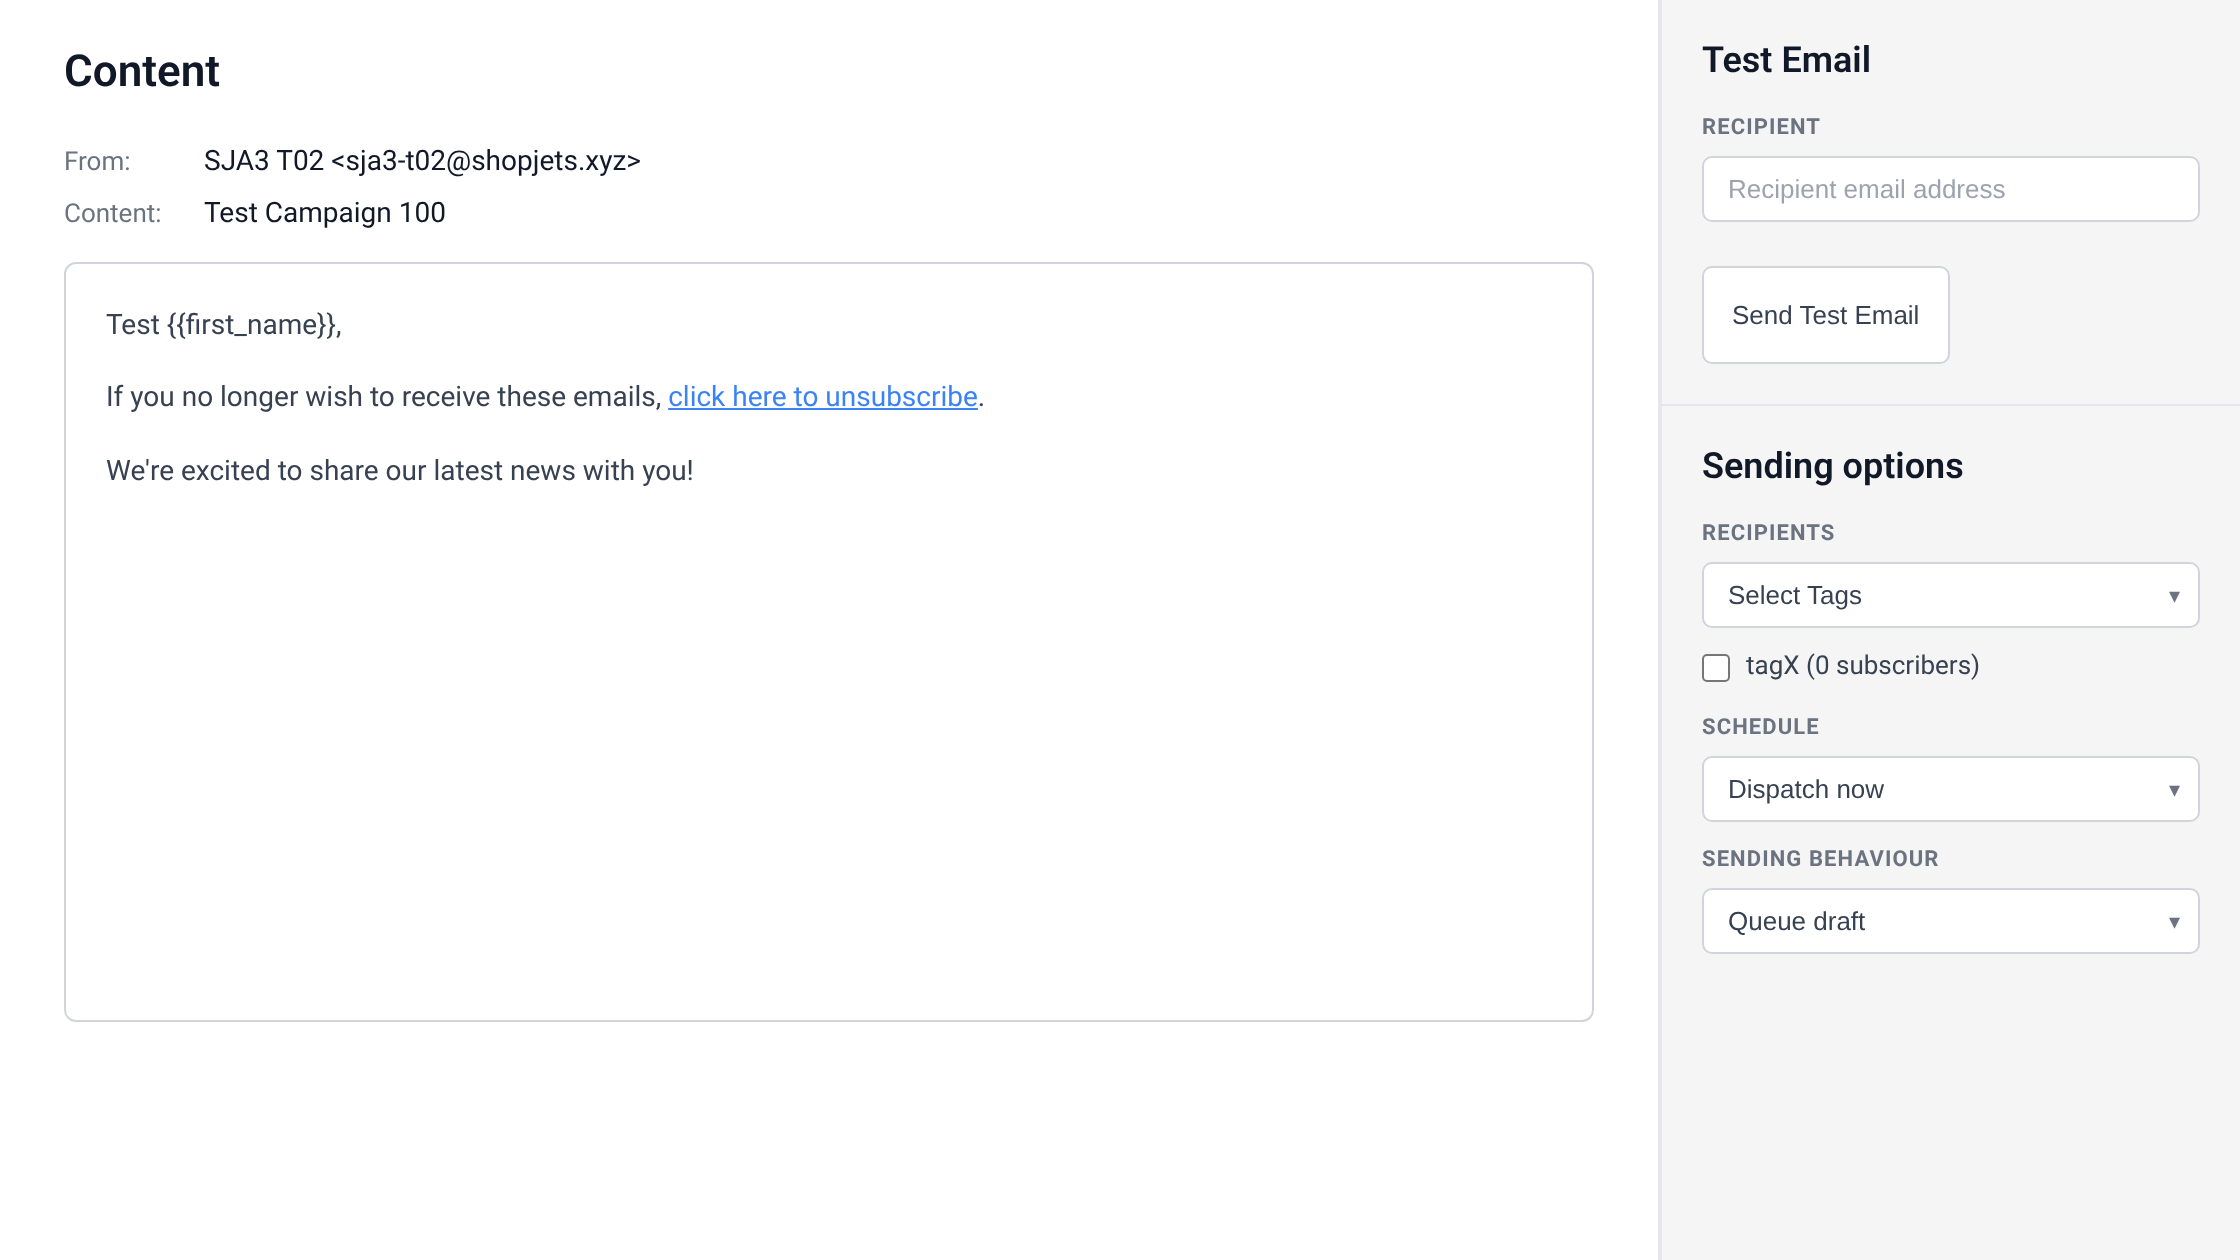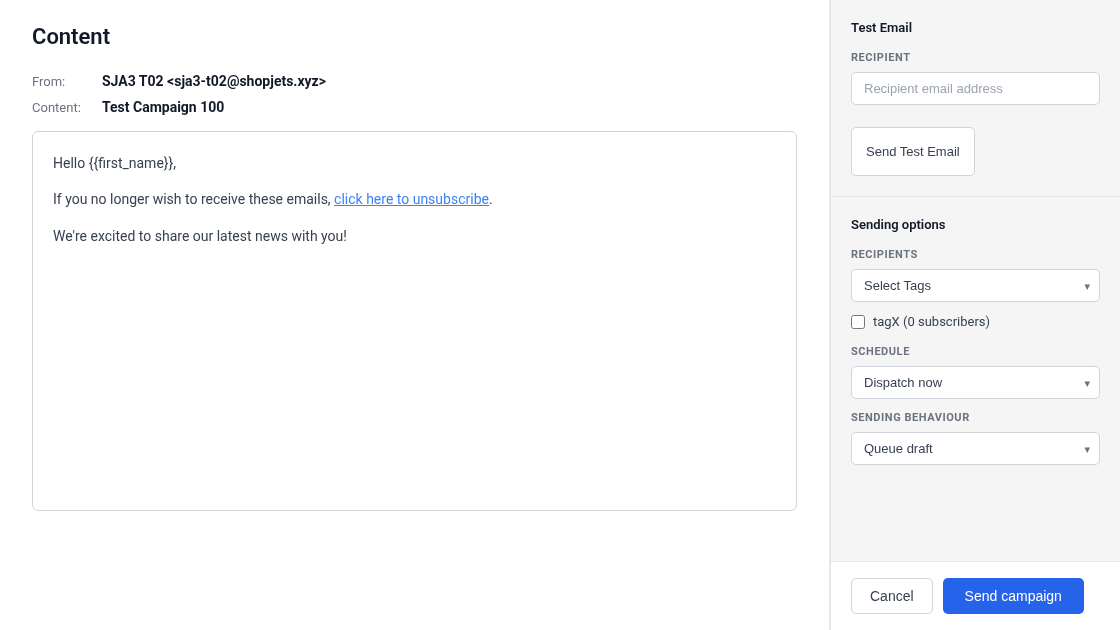--- a/index.html
+++ b/index.html
@@ -41,21 +41,21 @@
     .meta-label {
       font-size: 13px;
       color: #6b7280;
       width: 70px;
       flex-shrink: 0;
     }
 
     .meta-value {
       font-size: 14px;
       color: #111827;
-      font-weight: 700;
+      font-weight: 400;
       text-align: center;
     }
 
     .email-body {
       margin-top: 16px;
       border: 1px solid #d1d5db;
       border-radius: 6px;
       padding: 20px;
       min-height: 380px;
       background: #fff;
@@ -72,21 +72,21 @@
       color: #3b82f6;
       text-decoration: underline;
     }
 
     .test-email-section {
       padding: 20px 20px 20px 20px;
       border-bottom: 1px solid #e5e7eb;
     }
 
     .section-title {
-      font-size: 13px;
+      font-size: 18px;
       font-weight: 600;
       color: #111827;
       margin-bottom: 16px;
     }
 
     .field-label {
       font-size: 11px;
       font-weight: 700;
       color: #6b7280;
       text-transform: uppercase;
@@ -216,21 +216,21 @@
     <span class="meta-label">From:</span>
     <span class="meta-value">SJA3 T02 &lt;sja3-t02@shopjets.xyz&gt;</span>
   </div>
 
   <div class="meta-row">
     <span class="meta-label">Content:</span>
     <span class="meta-value">Test Campaign 100</span>
   </div>
 
   <div class="email-body">
-    <p>Hello {{first_name}},</p>
+    <p>Test {{first_name}},</p>
     <p>
       <span>If you no longer wish to receive these emails, </span><a href="#">click here to unsubscribe</a><span>.</span>
     </p>
     <p>We're excited to share our latest news with you!</p>
   </div>
 </div>
 
 <div class="sidebar-panel">
   <div class="test-email-section">
     <h2 class="section-title">Test Email</h2>
@@ -265,17 +265,13 @@
 
     <div class="field-label">SENDING BEHAVIOUR</div>
     <div class="select-wrapper">
       <select class="select-field">
         <option>Queue draft</option>
       </select>
       <span class="select-chevron">▾</span>
     </div>
   </div>
 
-  <div class="footer-buttons">
-    <button class="btn-cancel">Cancel</button>
-    <button class="btn-send-campaign">Send campaign</button>
-  </div>
 </div>
 
 </body></html>

